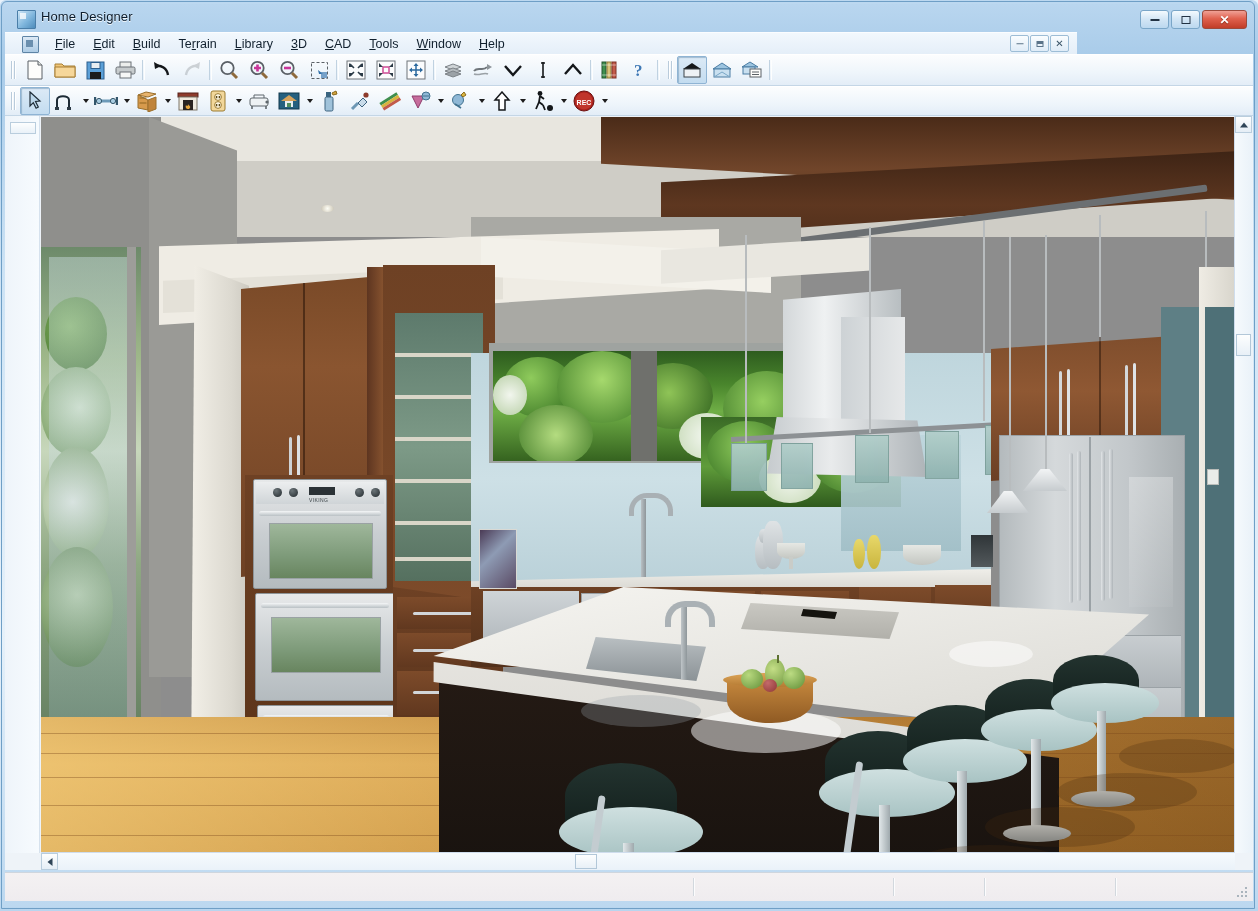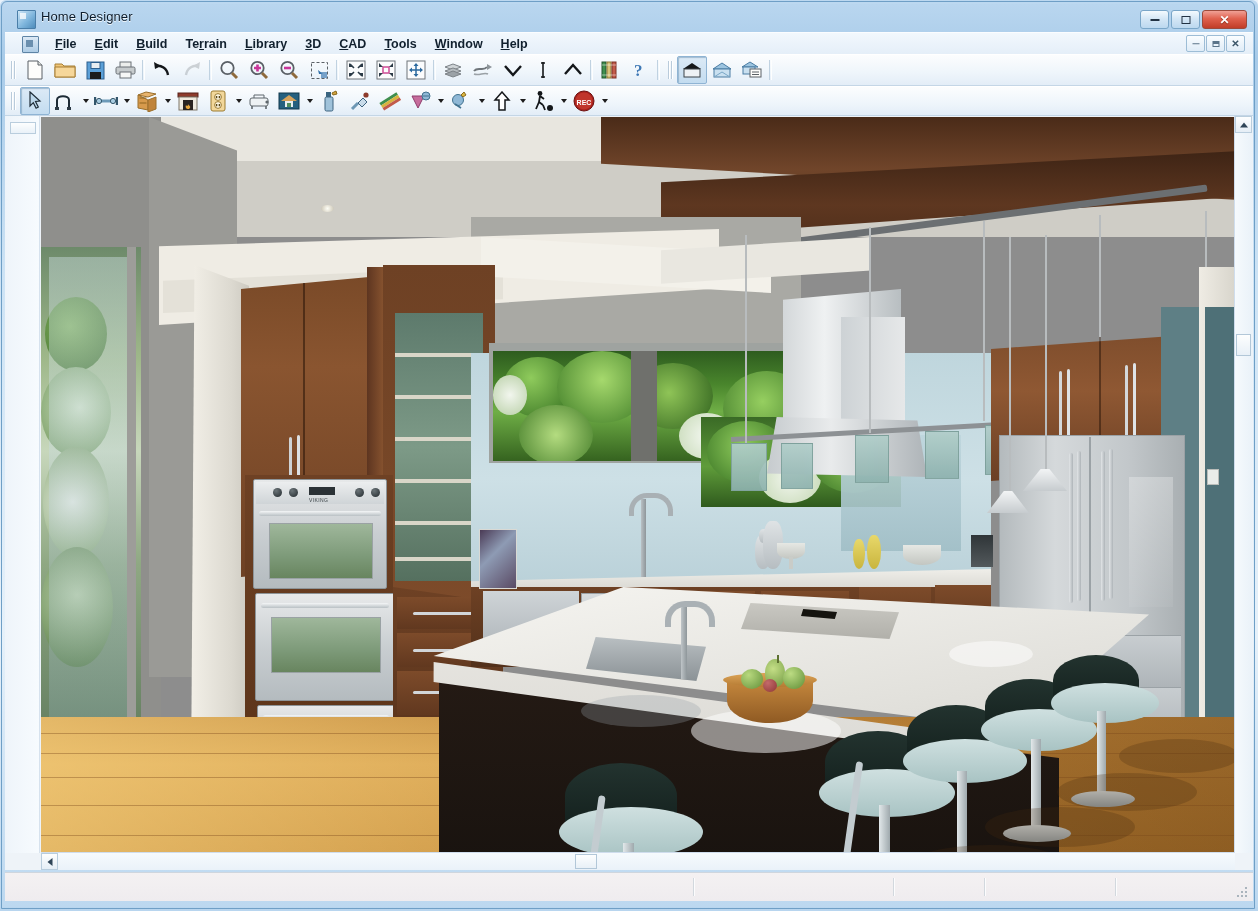--- a/index.html
+++ b/index.html
@@ -33,23 +33,23 @@
       background:linear-gradient(180deg,#f4fafe,#d3e6f5 48%,#bcd8ef);
       position:relative;cursor:default;}
   .wb.close{width:45px;border-color:#9c4a3c;
       background:linear-gradient(180deg,#f0a196,#e0614e 45%,#c13d28);}
   .wb .g{position:absolute;left:50%;top:50%;transform:translate(-50%,-50%);}
   .wb-min .g{width:9px;height:2px;background:#234;}
   .wb-max .g{width:9px;height:8px;border:1.5px solid #234;box-sizing:border-box;}
   .wb.close .g{color:#fff;font-size:12px;font-weight:bold;line-height:1;text-shadow:0 1px 1px #8a2a18;}
 
   
-  .menubar{position:absolute;left:5px;top:32px;width:1248px;height:22px;
+  .menubar{position:absolute;left:5px;top:32px;width:1072px;height:22px;
     background:linear-gradient(180deg,#f2f8fd,#e4eef8);
-    border-top:1px solid #fbfdff;font-weight:bold;}
+    border-top:1px solid #fbfdff;}
   .menu-items{position:absolute;left:17px;top:0;height:22px;display:flex;align-items:center;}
   .mdi-icon{width:15px;height:15px;margin-right:7px;border:1px solid #5e84a5;
     background:linear-gradient(180deg,#dce9f5,#aecce5);position:relative;border-radius:1px;}
   .mdi-icon:after{content:"";position:absolute;left:3px;top:3px;width:7px;height:7px;
     background:#6b8fae;}
   .mi{font-size:12.5px;color:#11202e;padding:2px 9px 2px 9px;white-space:nowrap;cursor:default;}
   .mi u{text-decoration:underline;}
 
   
   .mdibtns{position:absolute;right:8px;top:2px;display:flex;gap:1px;}

